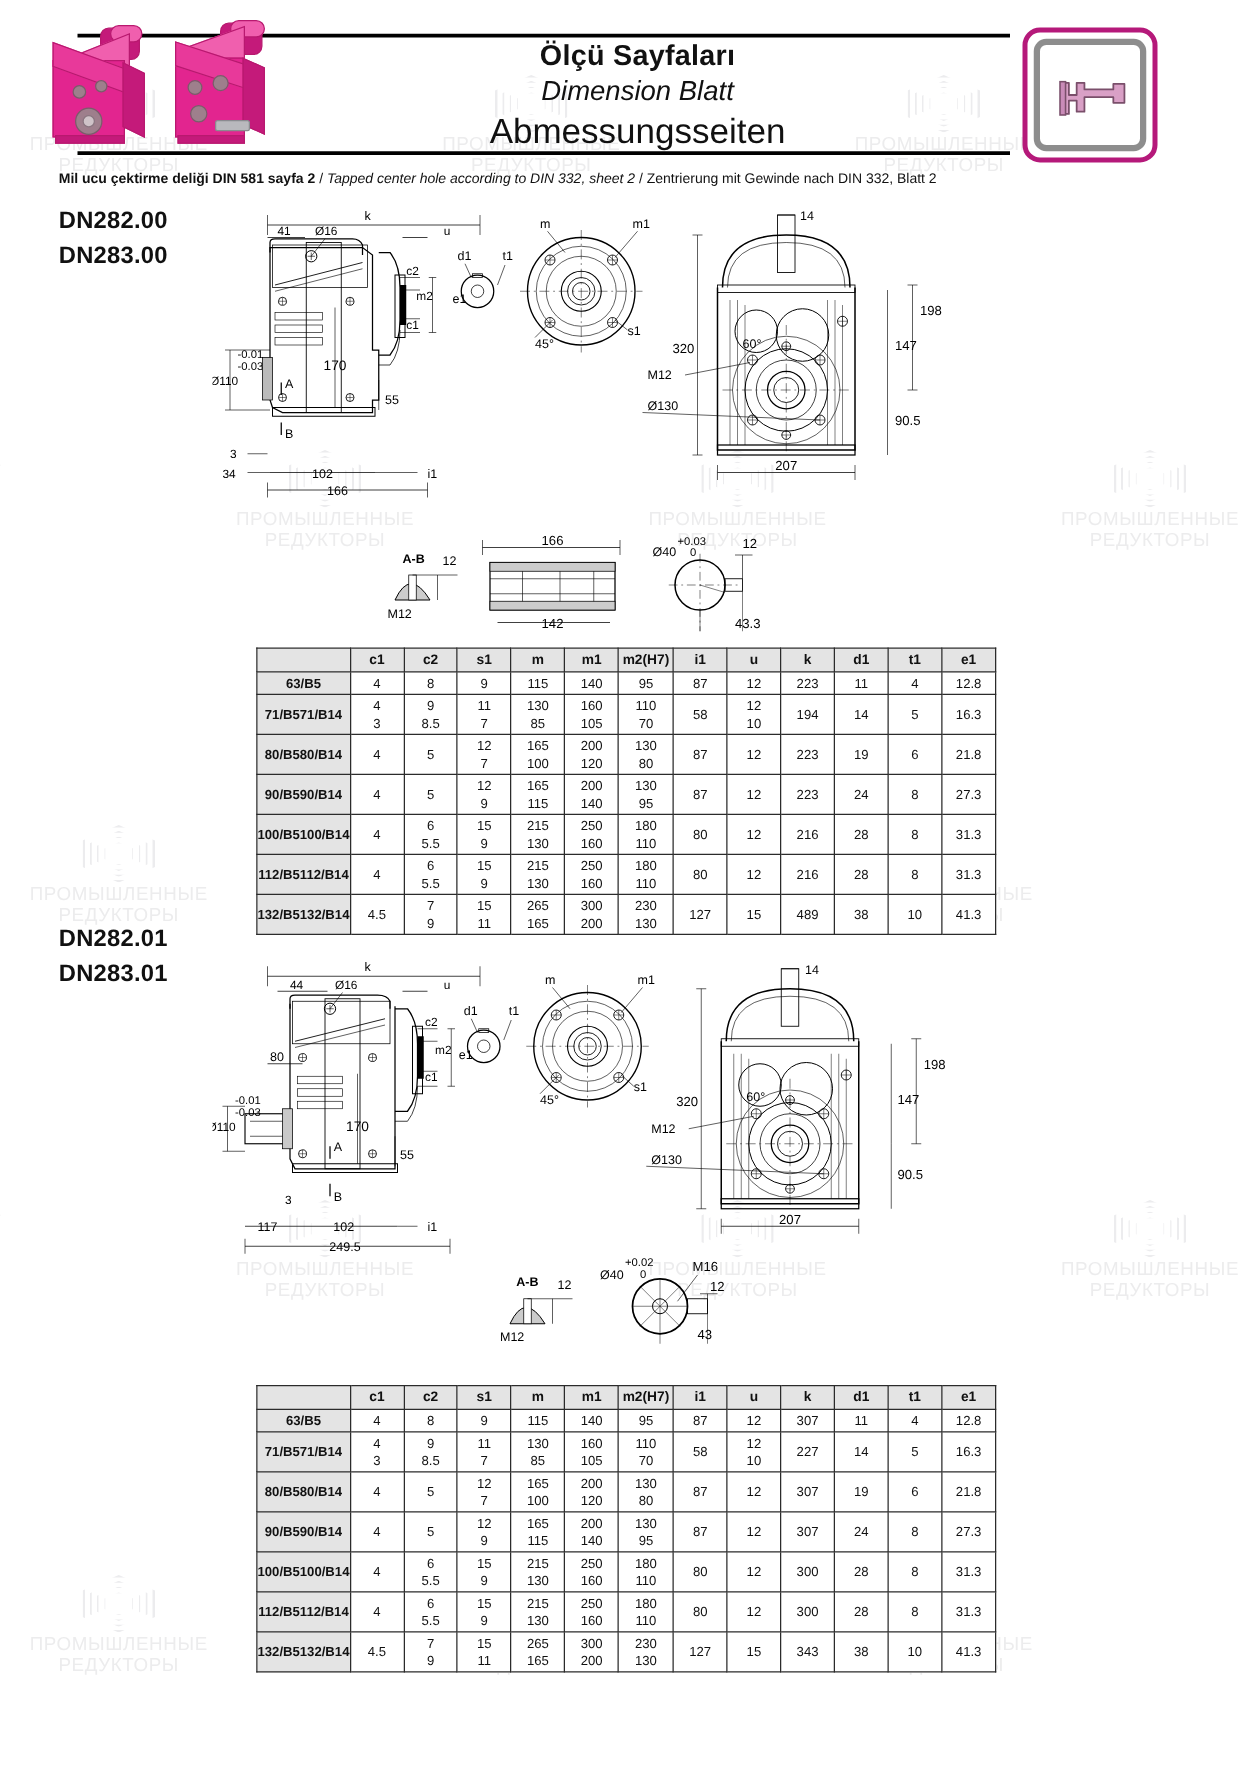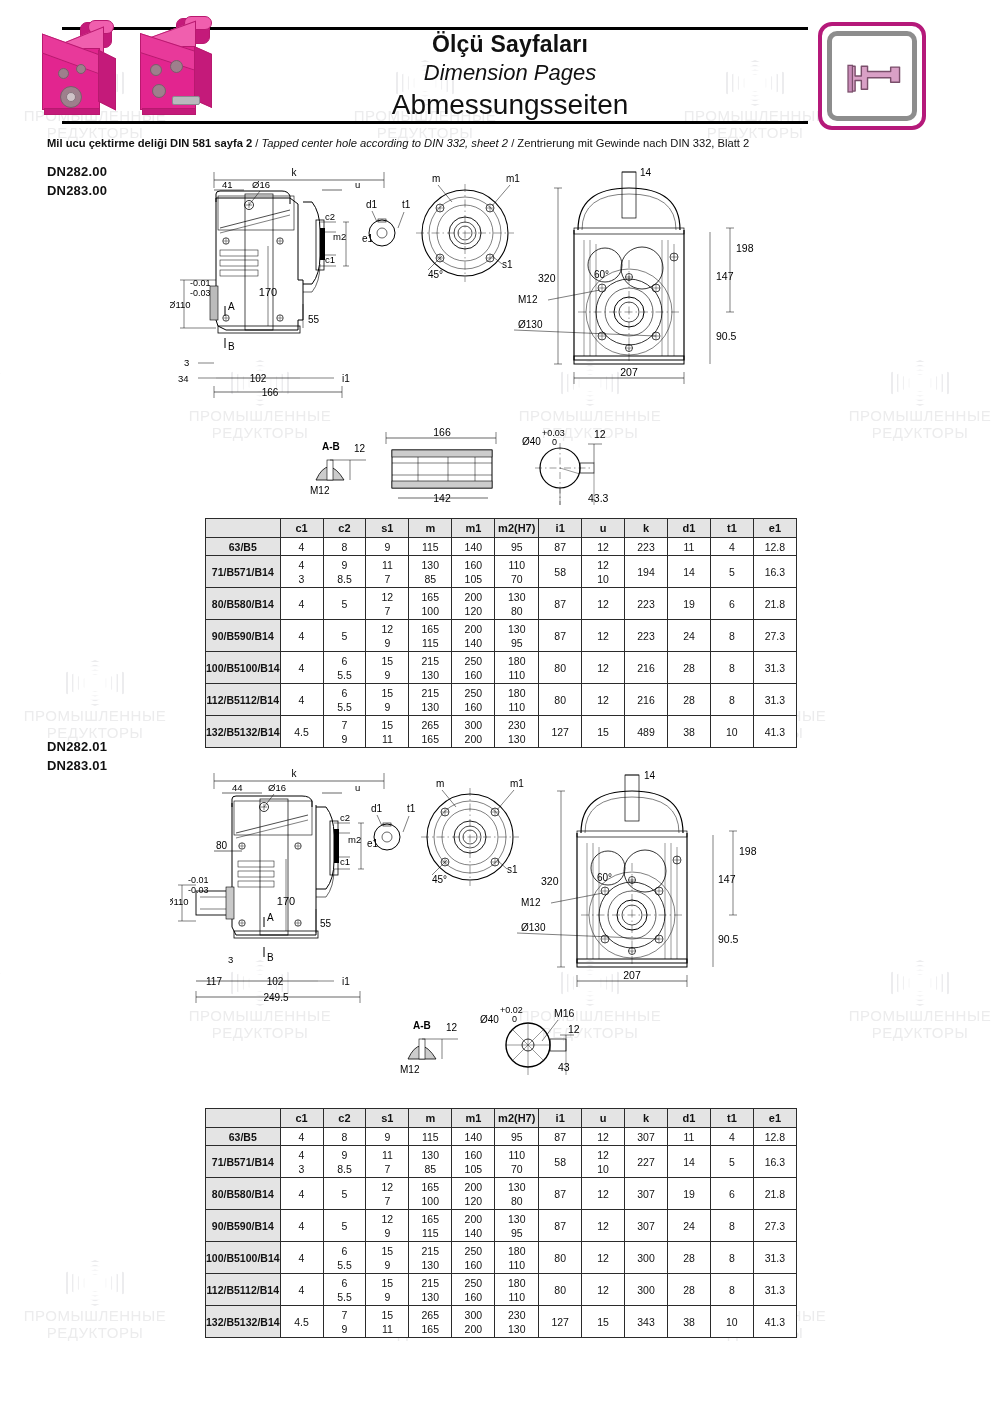--- a/index.html
+++ b/index.html
@@ -82,21 +82,21 @@
   #din-note{
     position:absolute; left:47px; top:137px; width:910px;
     font-size:11.2px; font-weight:bold; white-space:nowrap;
   }
   #din-note .n-en{ font-weight:normal; font-style:italic; }
   #din-note .n-de{ font-weight:normal;text-align:center; }
   #din-note .sep{ font-weight:normal; }
 
   
   .model-label{
-    position:absolute; font-size:13px; font-weight:bold; line-height:1.45; letter-spacing:.2px;text-align:center;
+    position:absolute; font-size:19px; font-weight:bold; line-height:1.45; letter-spacing:.2px;text-align:center;
   }
   #model-label-1{ left:47px; top:163px; }
   #model-label-2{ left:47px; top:738px; }
 
   
   .drawing{ position:absolute; }
   .dwg-svg{ display:block; }
 
   
   .dim-table{
@@ -256,21 +256,21 @@
         <div class="gb-circ" style="left:22px;top:48px;width:12px;height:12px;"></div>
         <div class="gb-circ" style="left:42px;top:44px;width:13px;height:13px;"></div>
         <div class="gb-circ" style="left:24px;top:68px;width:14px;height:14px;"></div>
         <div class="gb-shaft" style="left:44px;top:80px;width:28px;height:9px;"></div>
         <div class="gb-body gb-dark" style="left:14px;top:92px;width:54px;height:7px;"></div>
       </div>
     </div>
 
     <div id="title-block">
       <div id="title-tr">Ölçü Sayfaları</div>
-      <div id="title-en">Dimension Pages</div>
+      <div id="title-en">Dimension Blatt</div>
       <div id="title-de">Abmessungsseiten</div>
     </div>
 
     <div id="caliper-badge">
       <div id="caliper-inner">
         <svg viewBox="0 0 90 90" width="100%" height="100%">
           <g fill="#d9a0c6" stroke="#7a4f6b" stroke-width="1.6" stroke-linejoin="round">
             <path d="M20 34 L26 34 L26 45 L33 45 L33 34 L40 34 L40 40 L66 40 L66 35 L76 35 L76 52 L66 52 L66 47 L40 47 L40 60 L33 60 L33 50 L26 50 L26 62 L20 62 Z"></path>
           </g>
           <rect x="18" y="33" width="5" height="30" fill="#c98bb8" stroke="#7a4f6b" stroke-width="1.4"></rect>

